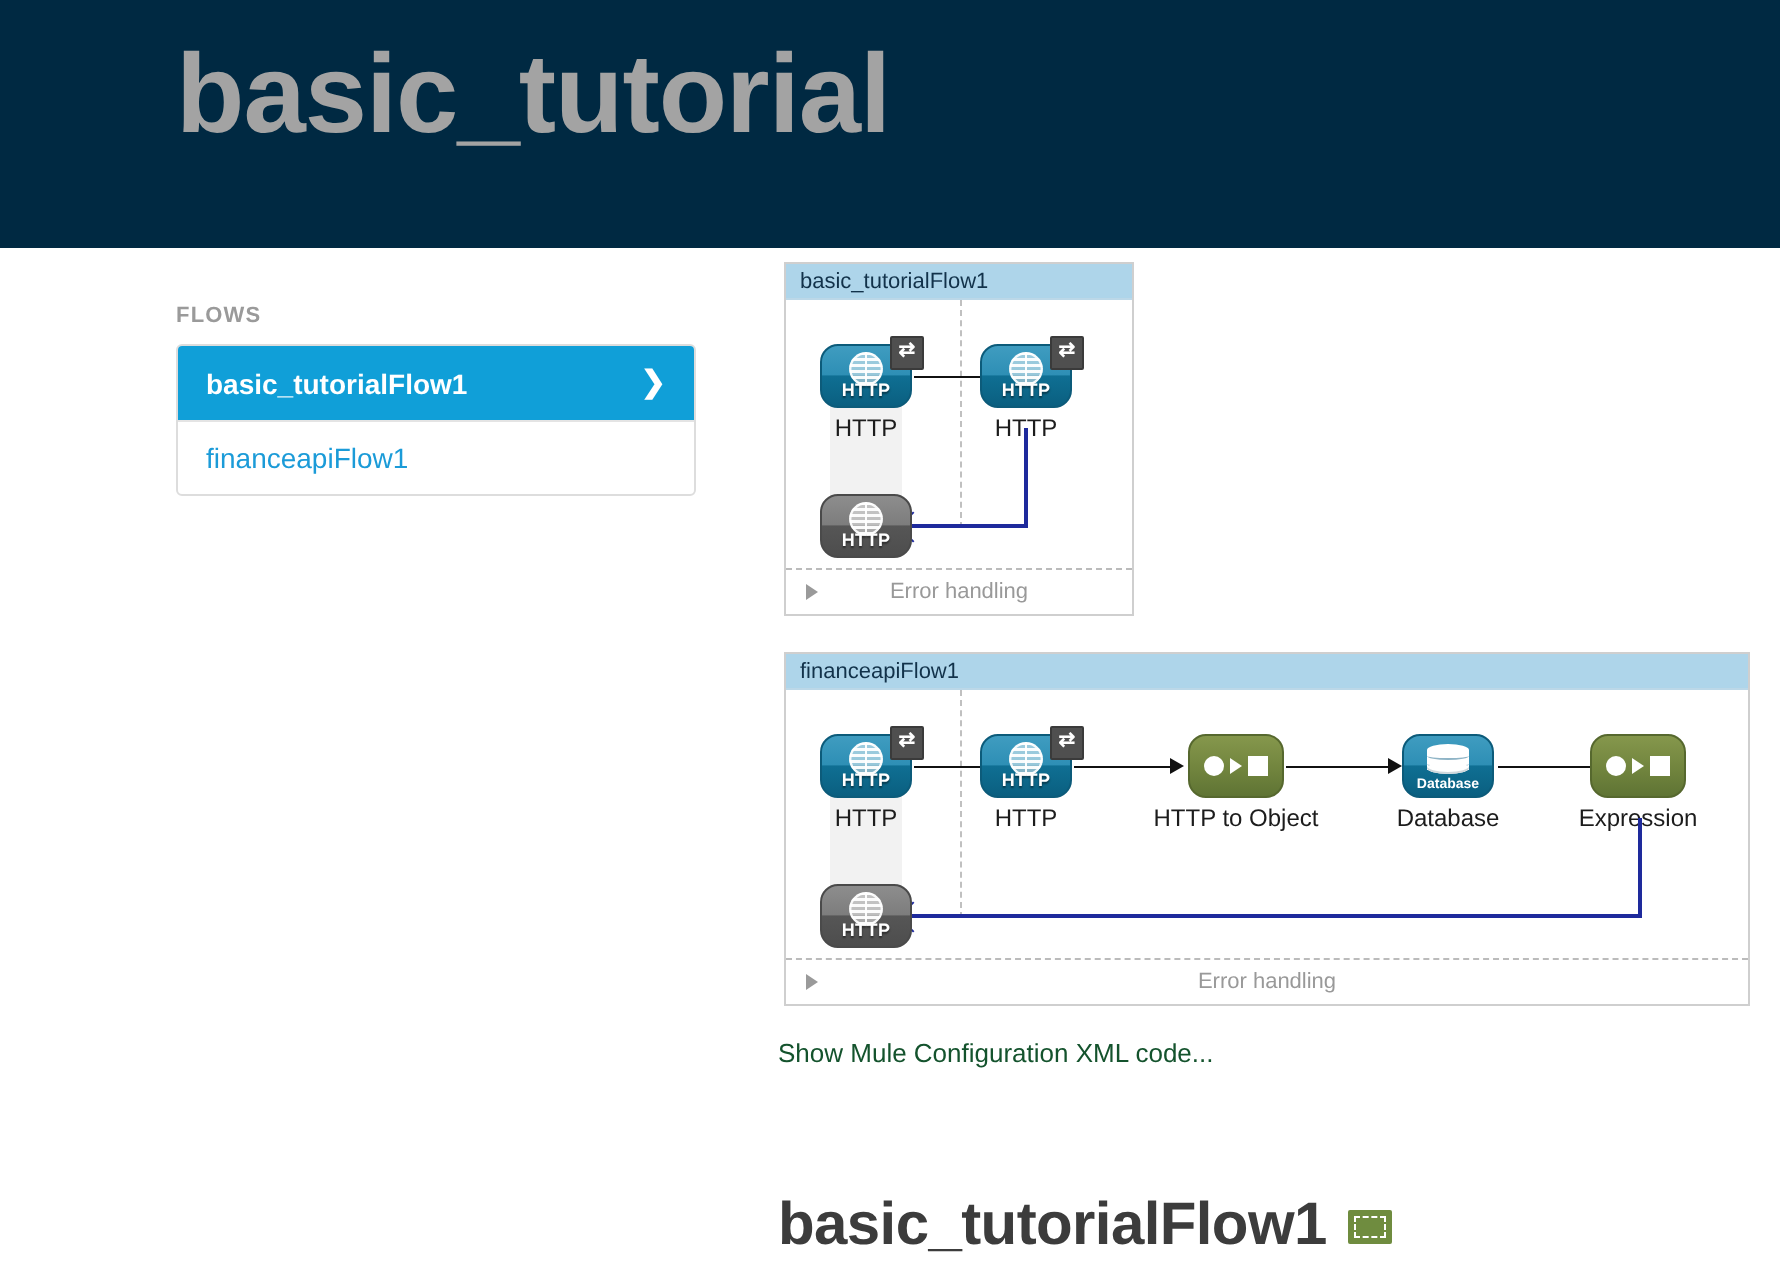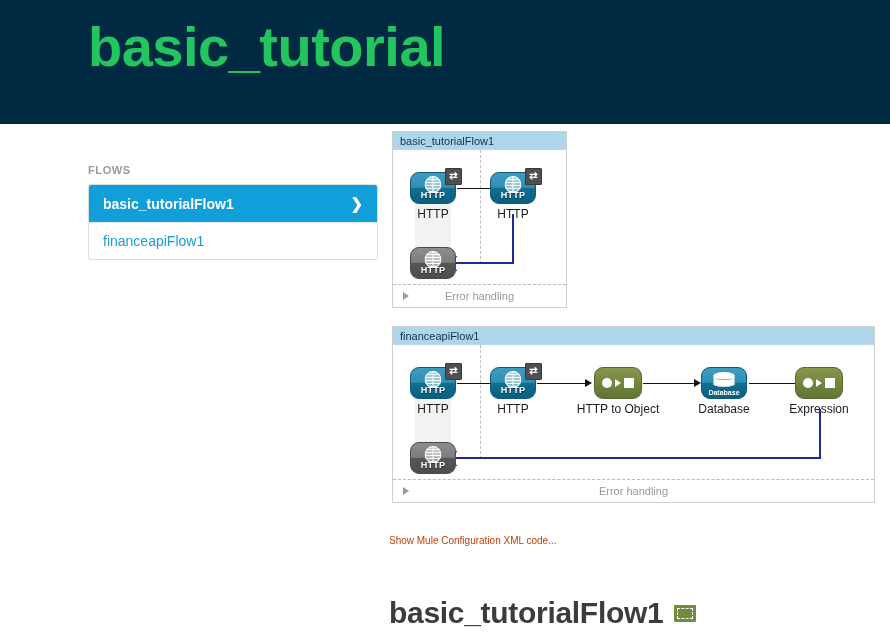--- a/index.html
+++ b/index.html
@@ -20,30 +20,30 @@
     left: 0; top: 0;
     width: 890px; height: 124px;
     background: #002942;
     box-sizing: border-box;
   }
   .header-title {
     position: absolute;
     left: 88px; top: 14px;
     font-size: 56px;
     font-weight: bold;
-    color: #22c55e;
+    color: #a3a3a3;
     letter-spacing: -0.5px;
     white-space: nowrap;
   }
 
   
   .sidebar {
     position: absolute;
-    left: 88px; top: 164px;
-    width: 290px;
+    left: 88px; top: 152px;
+    width: 260px;
   }
   .sidebar-label {
     font-size: 11px;
     font-weight: bold;
     color: #9a9a9a;
     letter-spacing: 0.6px;
     padding: 0 0 8px 0;
   }
   .sidebar-card {
     border: 1px solid #dddddd;
@@ -317,23 +317,23 @@
     position: absolute;
     width: 10px; height: 10px;
     border-left: 1.5px solid #1e2a9c;
     border-bottom: 1.5px solid #1e2a9c;
     transform: rotate(45deg);
   }
 
   
   .xml-link {
     position: absolute;
-    left: 389px; top: 535px;
-    font-size: 10px;
-    color: #c2410c;
+    left: 389px; top: 519px;
+    font-size: 13px;
+    color: #14532d;
     cursor: pointer;
   }
   .bottom-heading {
     position: absolute;
     left: 389px; top: 596px;
     display: flex;
     align-items: center;
     gap: 11px;
   }
   .bottom-heading-text {

